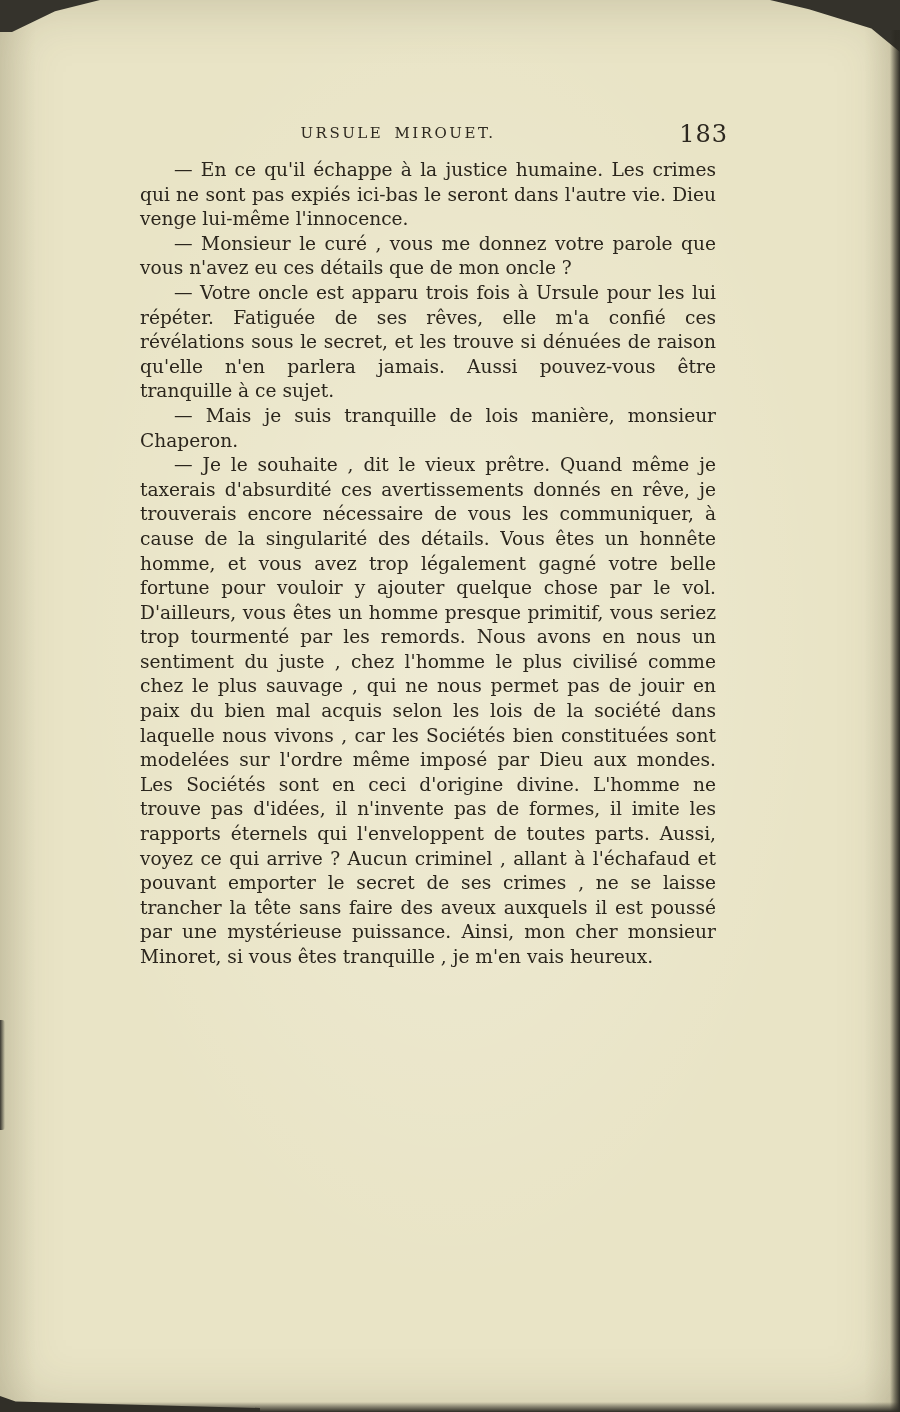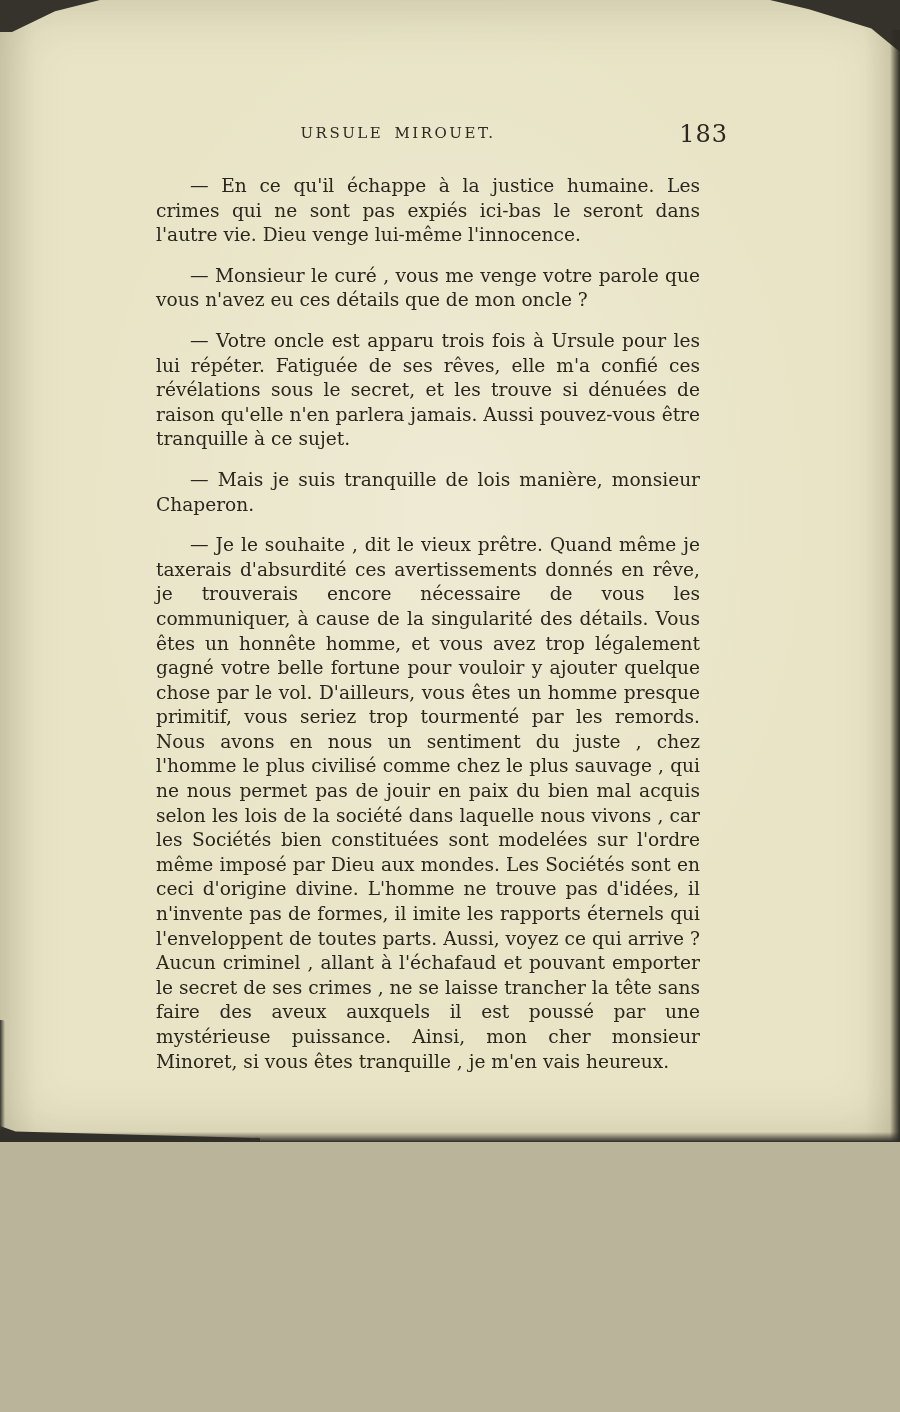--- a/index.html
+++ b/index.html
@@ -9,21 +9,21 @@
   body {
     width: 900px;
     height: 1412px;
     background: #b9b49a;
     font-family: "DejaVu Serif", "Liberation Serif", serif;
     overflow: hidden;
   }
   .scan {
     position: relative;
     width: 900px;
-    height: 1142px;
+    height: 1412px;
     background: #e9e4c6;
     background-image:
       radial-gradient(ellipse at 50% 45%, rgba(255,255,255,0.25) 0%, rgba(0,0,0,0) 60%),
       linear-gradient(90deg, rgba(90,80,50,0.10) 0%, rgba(0,0,0,0) 4%, rgba(0,0,0,0) 96%, rgba(90,80,50,0.14) 100%);
     box-shadow: inset 0 0 60px rgba(80,70,40,0.25);
     overflow: hidden;
   }
   
   .artifact { position: absolute; pointer-events: none; }
   .corner-tl {
@@ -85,21 +85,21 @@
     letter-spacing: 1px;
   }
   .body-text {
     font-size: 18.6px;
     line-height: 24.6px;
     color: #2b261d;
     text-align: justify;
     text-rendering: optimizeLegibility;
   }
   .body-text p {
-    margin: 16px;
+    margin: 0;
     text-indent: 34px;
   }
 </style>
 </head>
 <body>
 
 <div class="scan">
 
   <div class="artifact corner-tl"></div>
   <div class="artifact corner-tr"></div>
@@ -111,21 +111,21 @@
   <div class="content">
     <div class="text-col">
 
       <div class="running-header">
         <span class="running-title">URSULE MIROUET.</span>
         <span class="page-number">183</span>
       </div>
 
       <div class="body-text">
         <p>— En ce qu'il échappe à la justice humaine. Les crimes qui ne sont pas expiés ici-bas le seront dans l'autre vie. Dieu venge lui-même l'innocence.</p>
-        <p>— Monsieur le curé , vous me venge votre parole que vous n'avez eu ces détails que de mon oncle ?</p>
+        <p>— Monsieur le curé , vous me donnez votre parole que vous n'avez eu ces détails que de mon oncle ?</p>
         <p>— Votre oncle est apparu trois fois à Ursule pour les lui répéter. Fatiguée de ses rêves, elle m'a confié ces révélations sous le secret, et les trouve si dénuées de raison qu'elle n'en parlera jamais. Aussi pouvez-vous être tranquille à ce sujet.</p>
         <p>— Mais je suis tranquille de lois manière, monsieur Chaperon.</p>
         <p>— Je le souhaite , dit le vieux prêtre. Quand même je taxerais d'absurdité ces avertissements donnés en rêve, je trouverais encore nécessaire de vous les communiquer, à cause de la singularité des détails. Vous êtes un honnête homme, et vous avez trop légalement gagné votre belle fortune pour vouloir y ajouter quelque chose par le vol. D'ailleurs, vous êtes un homme presque primitif, vous seriez trop tourmenté par les remords. Nous avons en nous un sentiment du juste , chez l'homme le plus civilisé comme chez le plus sauvage , qui ne nous permet pas de jouir en paix du bien mal acquis selon les lois de la société dans laquelle nous vivons , car les Sociétés bien constituées sont modelées sur l'ordre même imposé par Dieu aux mondes. Les Sociétés sont en ceci d'origine divine. L'homme ne trouve pas d'idées, il n'invente pas de formes, il imite les rapports éternels qui l'enveloppent de toutes parts. Aussi, voyez ce qui arrive ? Aucun criminel , allant à l'échafaud et pouvant emporter le secret de ses crimes , ne se laisse trancher la tête sans faire des aveux auxquels il est poussé par une mystérieuse puissance. Ainsi, mon cher monsieur Minoret, si vous êtes tranquille , je m'en vais heureux.</p>
       </div>
 
     </div>
   </div>
 </div>
 
 </body></html>

